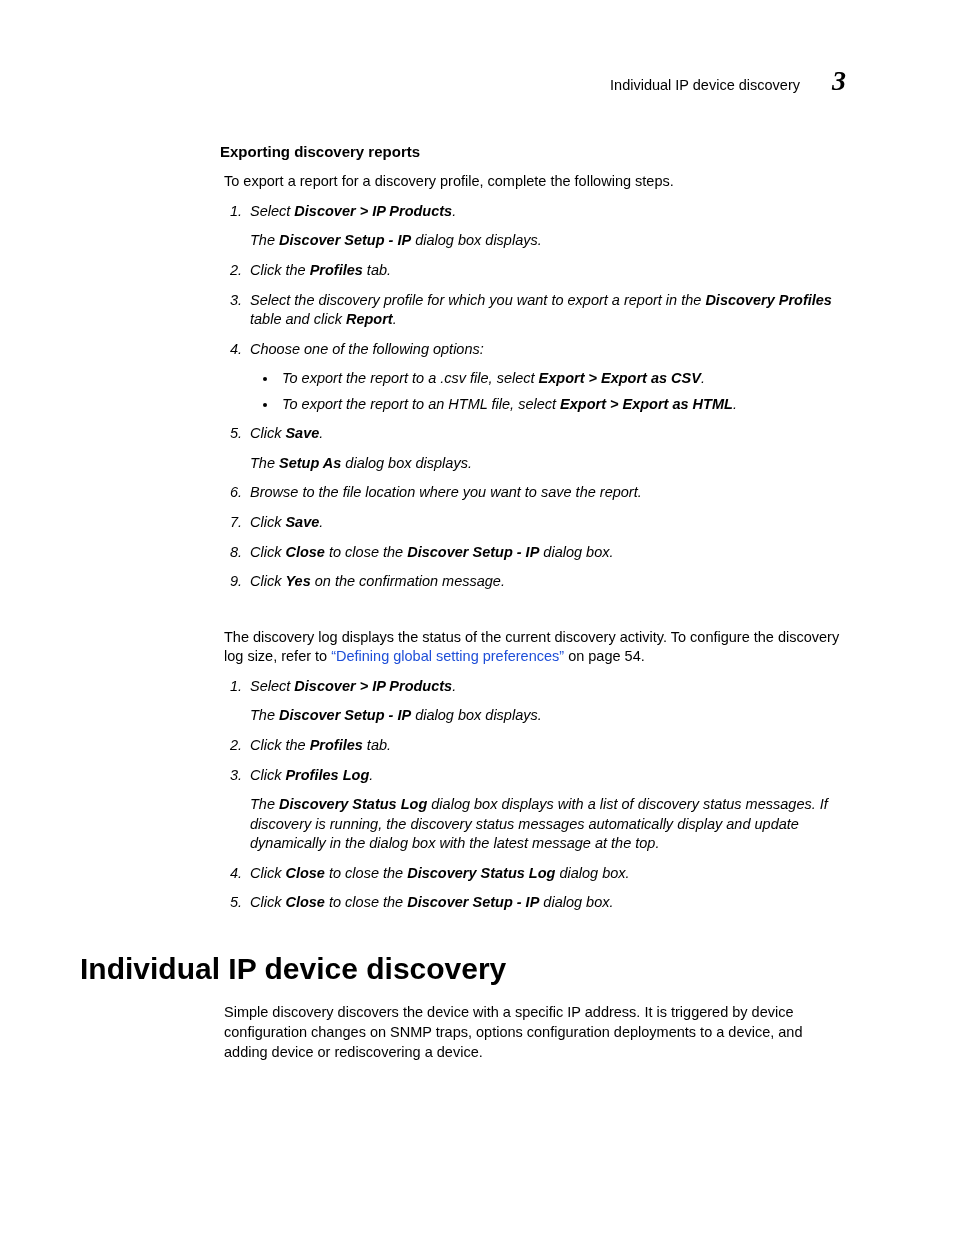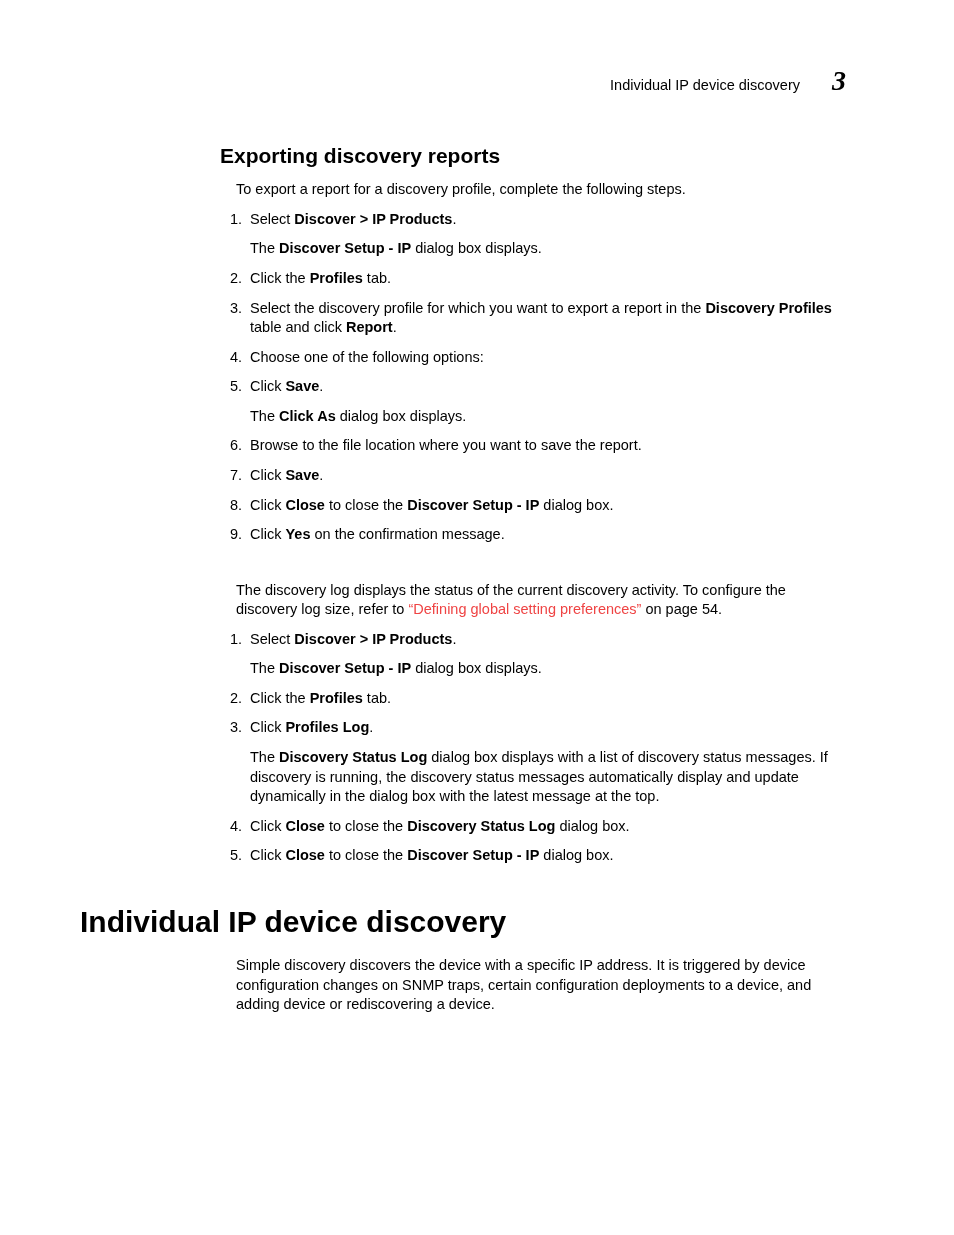--- a/index.html
+++ b/index.html
@@ -42,58 +42,59 @@
   }
   .content {
     margin-top: 82px;
     margin-left: 140px;
     margin-right: 0;
   }
   h2.section {
     font-family: "Arial Narrow", Arial, sans-serif;
     font-stretch: condensed;
     font-weight: 600;
-    font-size: 21px;
+    font-size: 15px;
     margin: 0 0 10px 0;
     letter-spacing: 0px;
   }
   h1.major {
     font-family: "Arial Narrow", Arial, sans-serif;
     font-stretch: condensed;
     font-weight: 600;
     font-size: 30px;
     margin: 36px 0 14px -140px;
     letter-spacing: 0px;
   }
   p.body {
-    margin: 0 0 10px 16px;
+    margin: 0 0 10px 4px;
   }
   ol.steps {
     margin: 8px 0 0 0;
     padding-left: 26px;
   }
   ol.steps > li {
     padding-left: 4px;
     margin-bottom: 10px;
+    font-style: italic;
   }
   ol.steps > li > p.sub {
     margin: 10px 0 0 0;
   }
   ul.bullets {
     list-style-type: disc;
     margin: 10px 0 0 0;
     padding-left: 28px;
   }
   ul.bullets > li {
     margin-bottom: 6px;
     padding-left: 4px;
   }
   .bold { font-weight: 700; }
   a.xref {
-    color: #ef4444;
+    color: #1d4ed8;
     text-decoration: none;
   }
   .sec-gap { height: 26px; }
 </style>
 </head>
 <body>
 
 <div class="page">
   <div class="running-head">
     <span class="running-title">Individual IP device discovery</span>
@@ -111,24 +112,28 @@
         <p class="sub"><span>The </span><span class="bold">Discover Setup - IP</span><span> dialog box displays.</span></p>
       </li>
       <li>
         <span><span>Click the </span><span class="bold">Profiles</span><span> tab.</span></span>
       </li>
       <li>
         <span><span>Select the discovery profile for which you want to export a report in the </span><span class="bold">Discovery Profiles</span><span> table and click </span><span class="bold">Report</span><span>.</span></span>
       </li>
       <li>
         <span>Choose one of the following options:</span>
+        <ul class="bullets">
+          <li><span>To export the report to a .csv file, select </span><span class="bold">Export &gt; Export as CSV</span><span>.</span></li>
+          <li><span>To export the report to an HTML file, select </span><span class="bold">Export &gt; Export as HTML</span><span>.</span></li>
+        </ul>
       </li>
       <li>
         <span><span>Click </span><span class="bold">Save</span><span>.</span></span>
-        <p class="sub"><span>The </span><span class="bold">Click As</span><span> dialog box displays.</span></p>
+        <p class="sub"><span>The </span><span class="bold">Setup As</span><span> dialog box displays.</span></p>
       </li>
       <li>
         <span>Browse to the file location where you want to save the report.</span>
       </li>
       <li>
         <span><span>Click </span><span class="bold">Save</span><span>.</span></span>
       </li>
       <li>
         <span><span>Click </span><span class="bold">Close</span><span> to close the </span><span class="bold">Discover Setup - IP</span><span> dialog box.</span></span>
       </li>
@@ -157,16 +162,16 @@
       </li>
       <li>
         <span><span>Click </span><span class="bold">Close</span><span> to close the </span><span class="bold">Discovery Status Log</span><span> dialog box.</span></span>
       </li>
       <li>
         <span><span>Click </span><span class="bold">Close</span><span> to close the </span><span class="bold">Discover Setup - IP</span><span> dialog box.</span></span>
       </li>
     </ol>
 
     <h1 class="major">Individual IP device discovery</h1>
-    <p class="body">Simple discovery discovers the device with a specific IP address. It is triggered by device configuration changes on SNMP traps, certain configuration deployments to a device, and adding device or rediscovering a device.</p>
+    <p class="body">Simple discovery discovers the device with a specific IP address. It is triggered by device configuration changes on SNMP traps, options configuration deployments to a device, and adding device or rediscovering a device.</p>
 
   </div>
 </div>
 
 </body></html>

